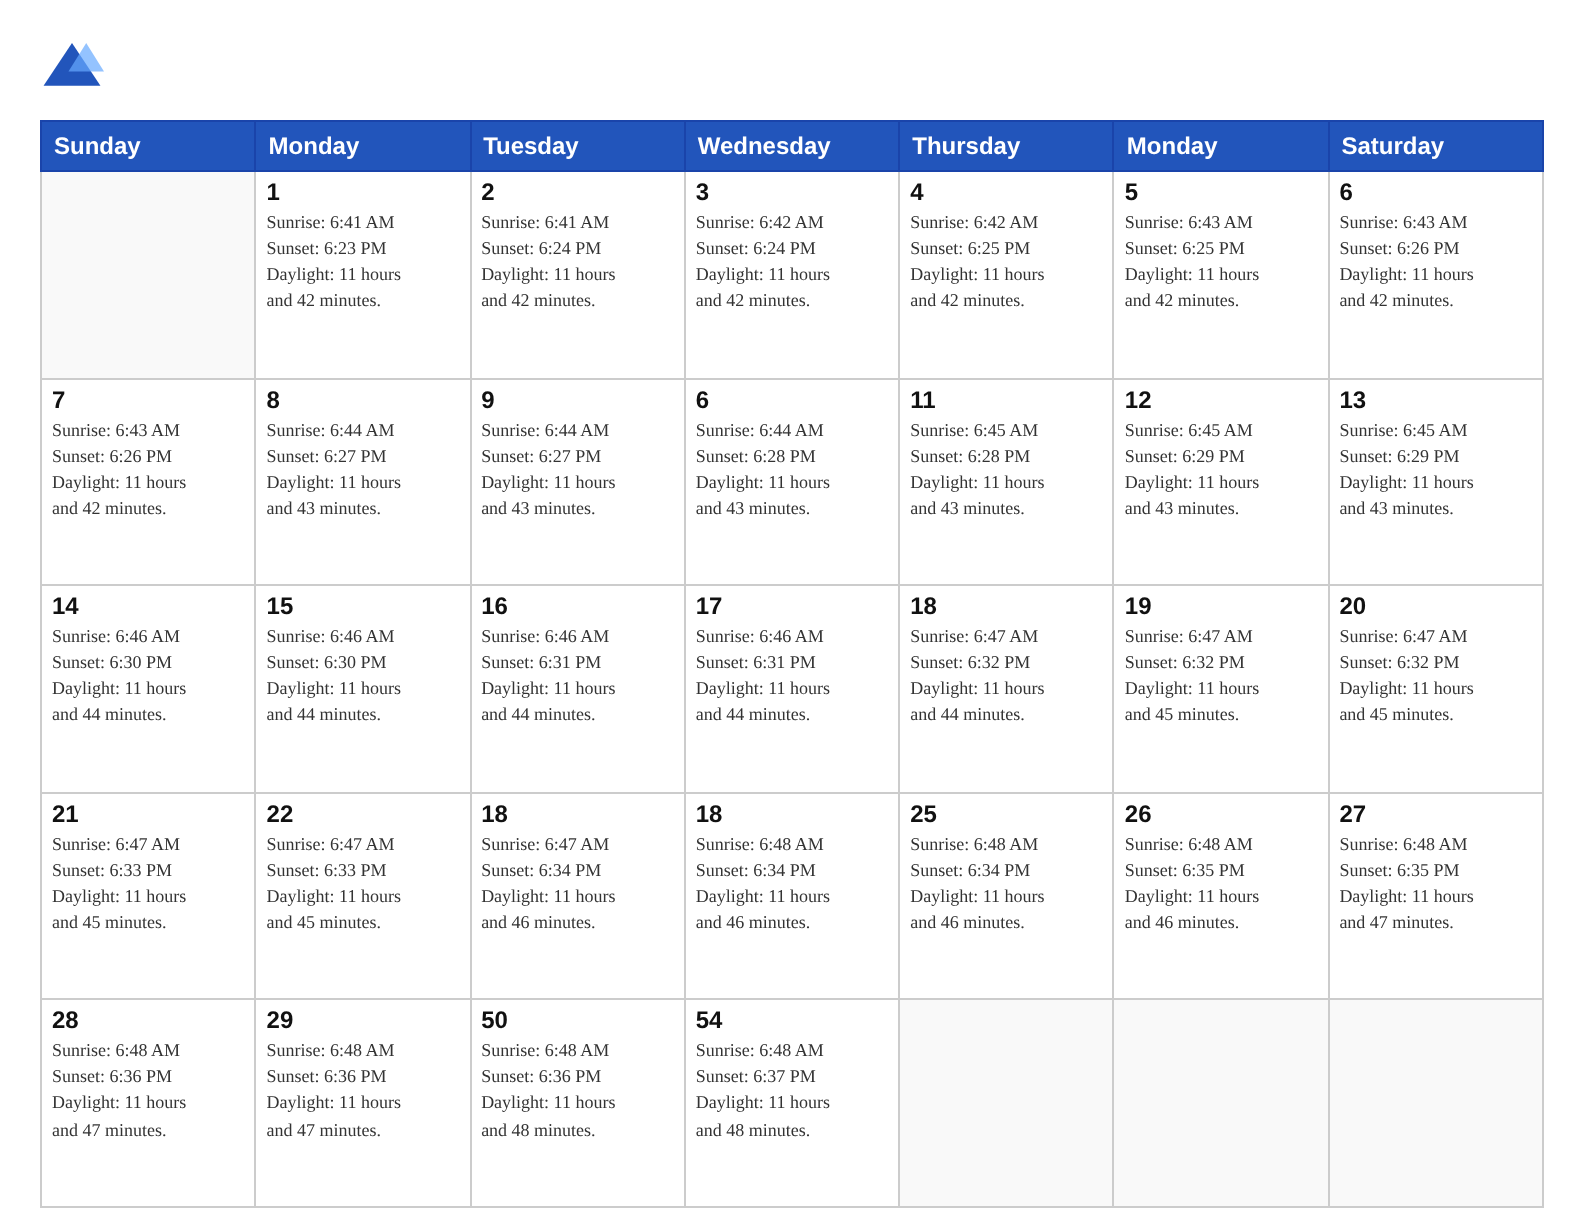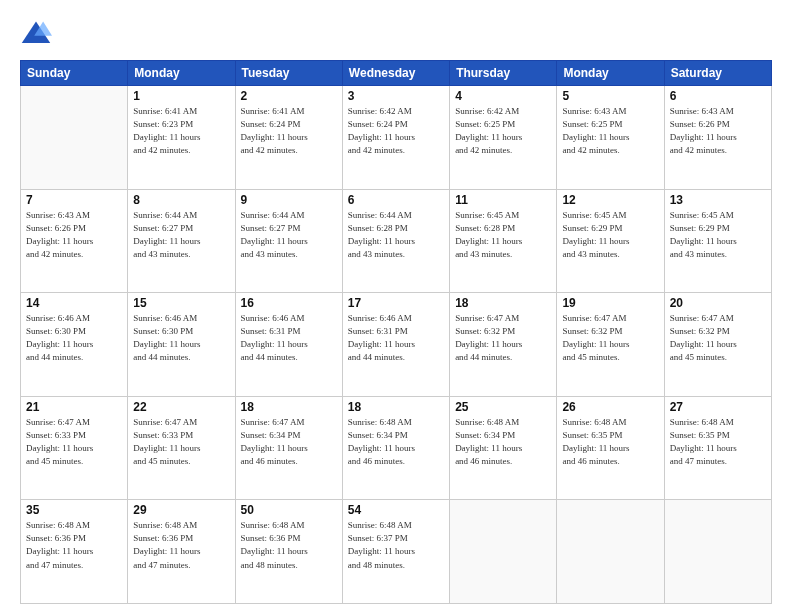--- a/index.html
+++ b/index.html
@@ -329,21 +329,21 @@
           <td>
             <span class="day-num">27</span>
             <div class="day-info" style="white-space: pre-line;">Sunrise: 6:48 AM
 Sunset: 6:35 PM
 Daylight: 11 hours
 and 47 minutes.</div>
           </td>
         </tr>
         <tr>
           <td>
-            <span class="day-num">35</span>
+            <span class="day-num">28</span>
             <div class="day-info" style="white-space: pre-line;">Sunrise: 6:48 AM
 Sunset: 6:36 PM
 Daylight: 11 hours
 and 47 minutes.</div>
           </td>
           <td>
             <span class="day-num">29</span>
             <div class="day-info" style="white-space: pre-line;">Sunrise: 6:48 AM
 Sunset: 6:36 PM
 Daylight: 11 hours

